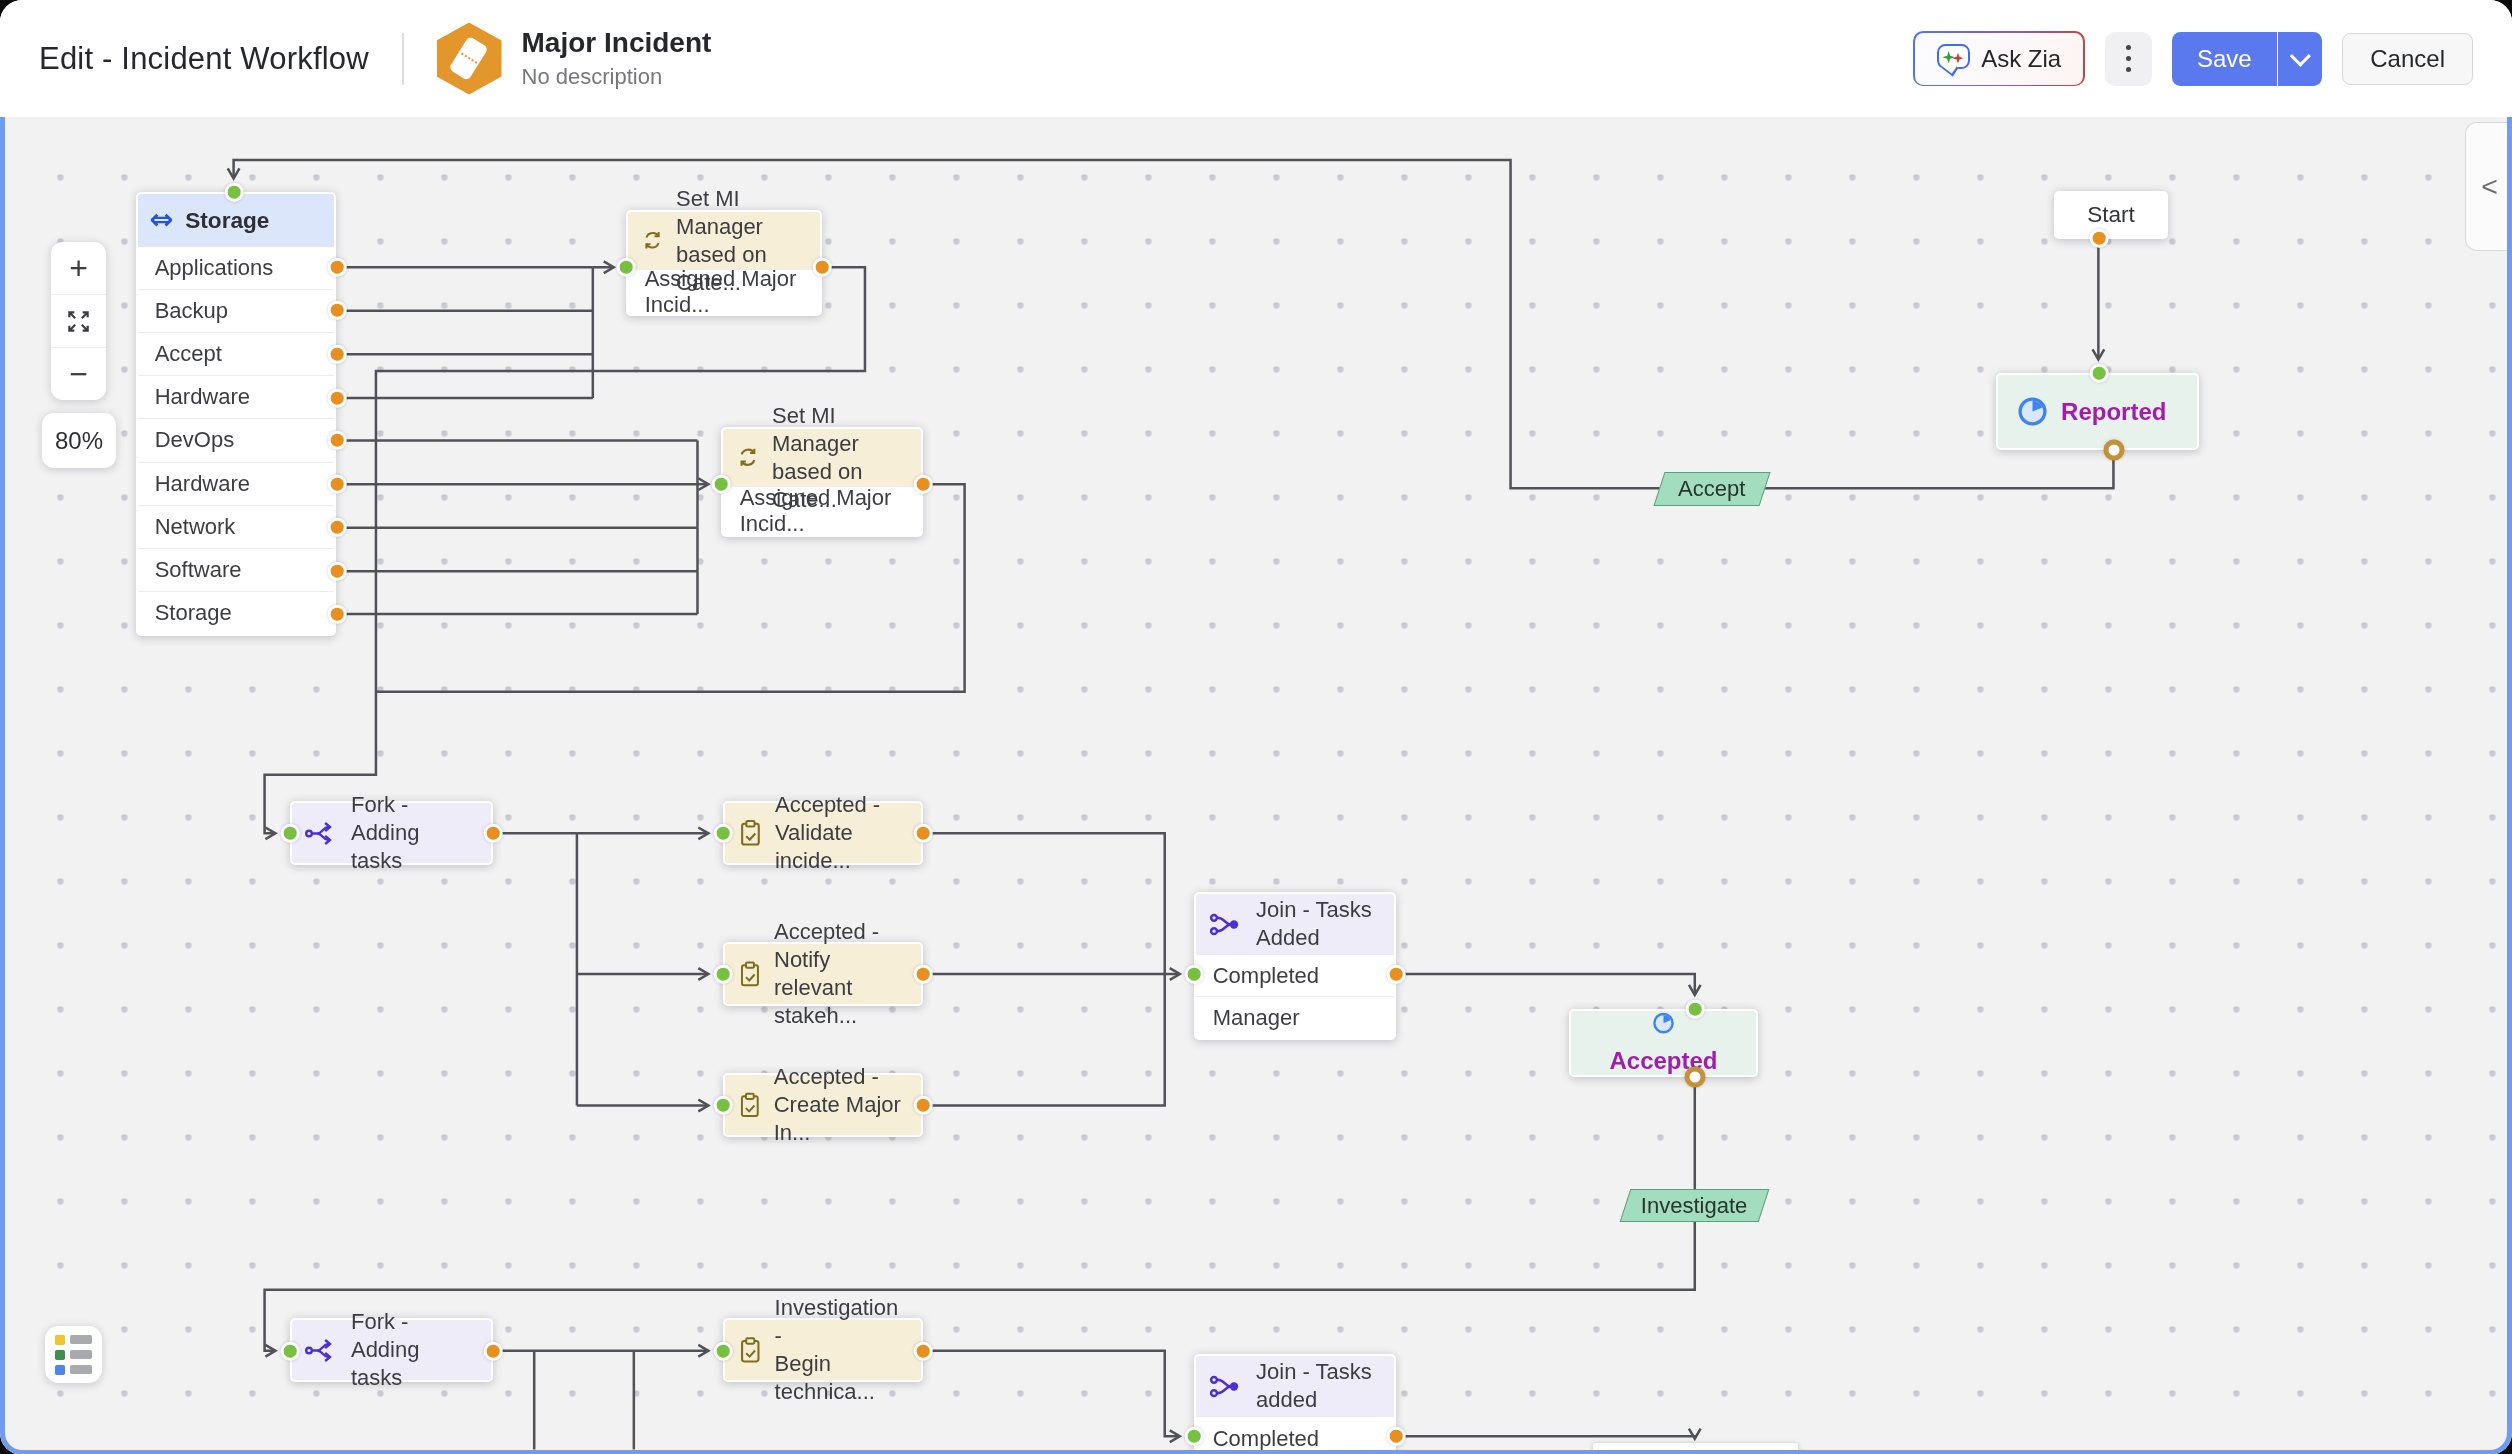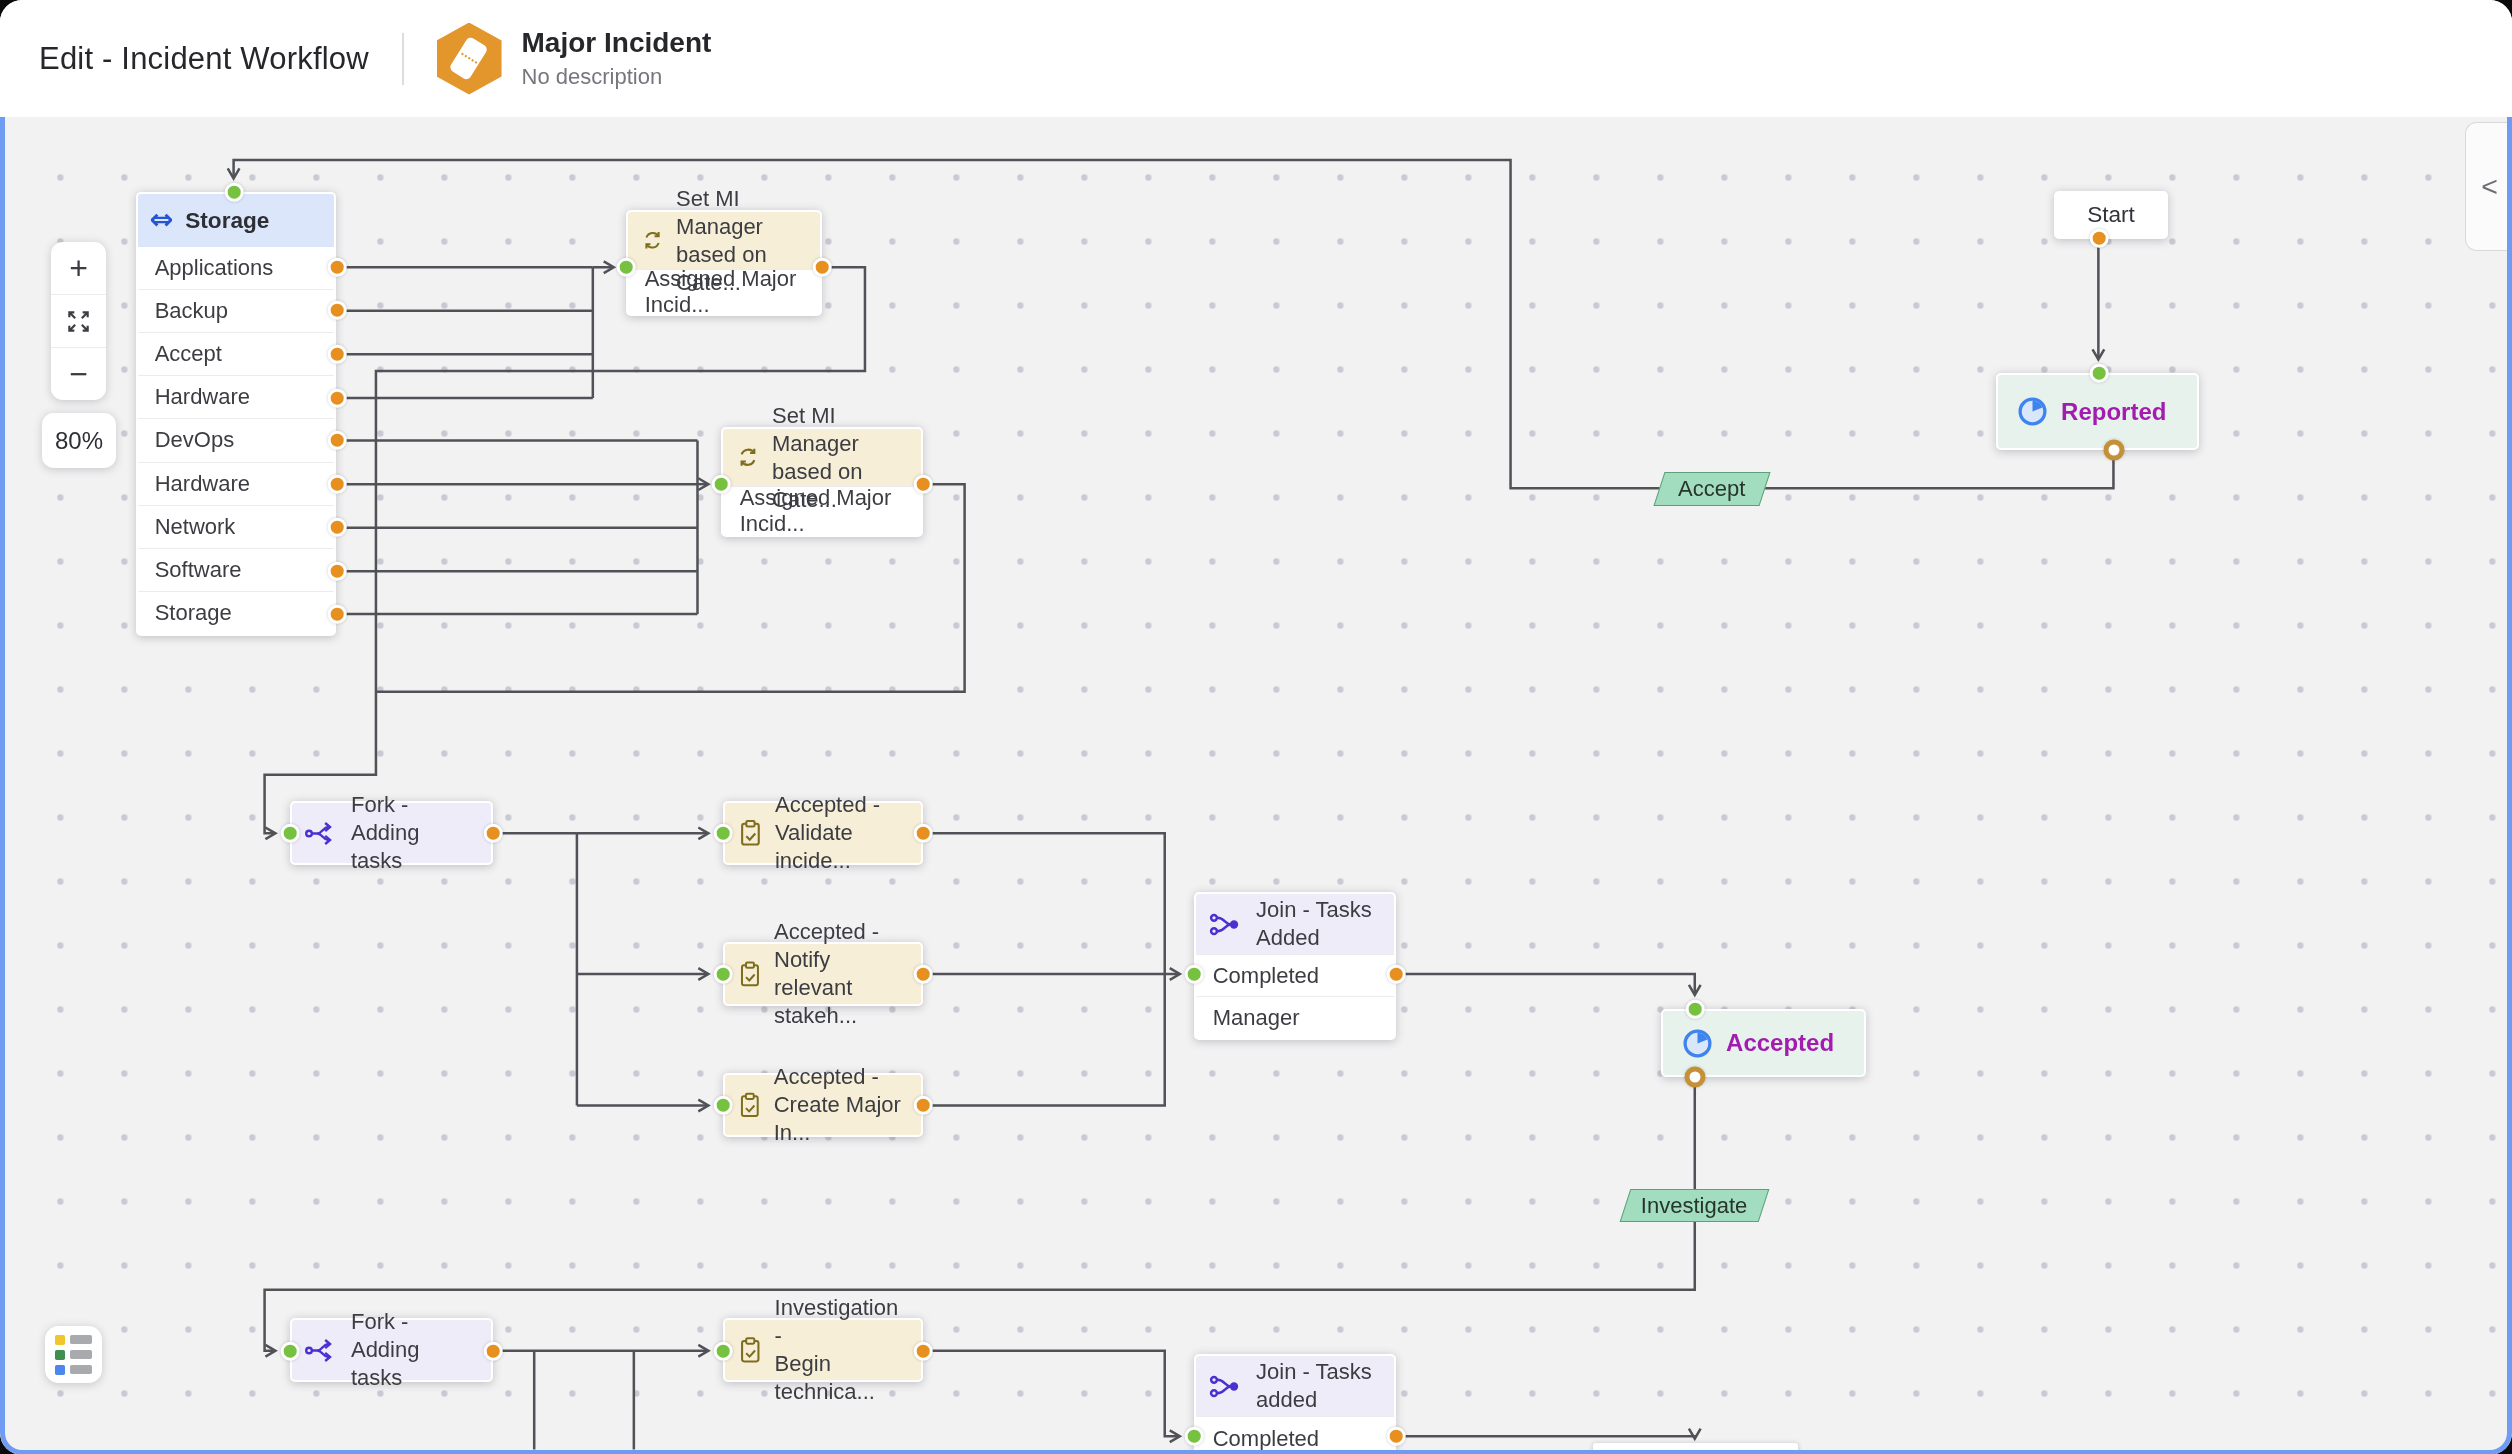--- a/index.html
+++ b/index.html
@@ -110,20 +110,45 @@
       <div class="page-title">Edit - Incident Workflow</div>
       <div class="hdivider"></div>
       <div class="wf-badge">
           <div class="ticket"></div>
         </div>
       <div class="wf-meta">
         <div class="wf-name">Major Incident</div>
         <div class="wf-desc">No description</div>
       </div>
     </div>
+    <div class="hright">
+      <div class="askzia">
+        <div class="askzia-in">
+          <span class="zia-ic">
+            <span class="zia-bubble"></span>
+              <span class="spark g"></span>
+              <span class="spark r"></span>
+          </span>
+          <span>Ask Zia</span>
+        </div>
+      </div>
+      <div class="kebab">
+        <i></i>
+          <i></i>
+          <i></i>
+      </div>
+      <div class="save-split">
+        <div class="save-main">Save</div>
+        <div class="save-sep"></div>
+        <div class="save-caret">
+          <span></span>
+        </div>
+      </div>
+      <div class="cancel-btn">Cancel</div>
+    </div>
   </div>
 
   <div class="canvas">
 
     <svg class="wires" viewBox="0 0 2988 1591">
       <defs>
         <marker id="arr" viewBox="0 0 20 20" markerWidth="20" markerHeight="20" refX="15" refY="10" orient="auto" markerUnits="userSpaceOnUse">
           <path d="M4,3 L16,10 L4,17" fill="none" stroke="#515257" stroke-width="3"></path>
         </marker>
       </defs>
@@ -258,21 +283,21 @@
           <path d="M10,8 C19,8 19,16 26,16 M10,24 C19,24 19,16 26,16" fill="none" stroke="#4b2fd1" stroke-width="3"></path>
           <circle cx="30" cy="16" r="5" fill="#4b2fd1"></circle>
         </svg>
         <div class="t2">Join - Tasks
 Added</div>
       </div>
       <div class="rowline" style="height:42px;">Completed</div>
       <div class="rowline" style="height:42px;">Manager</div>
     </div>
 
-    <div class="node mint hdr" style="left:1656px;top:892px;width:205px;height:68px;padding:0 18.4px;">
+    <div class="node mint hdr" style="left:1564px;top:892px;width:189px;height:68px;padding:0 18.4px;flex-direction:column;">
       <svg width="33" height="33" viewBox="0 0 40 40">
         <circle cx="20" cy="20" r="15" fill="#d9e7fb" stroke="#3f83ef" stroke-width="4"></circle>
         <path d="M20,20 L20,7 A13,13 0 0 1 32,15 Z" fill="#3f83ef"></path>
       </svg>
       <div class="status-label">Accepted</div>
     </div>
 
     <div class="node mint hdr" style="left:1991px;top:256px;width:203px;height:77px;padding:0 18.4px;">
       <svg width="33" height="33" viewBox="0 0 40 40">
         <circle cx="20" cy="20" r="15" fill="#d9e7fb" stroke="#3f83ef" stroke-width="4"></circle>

